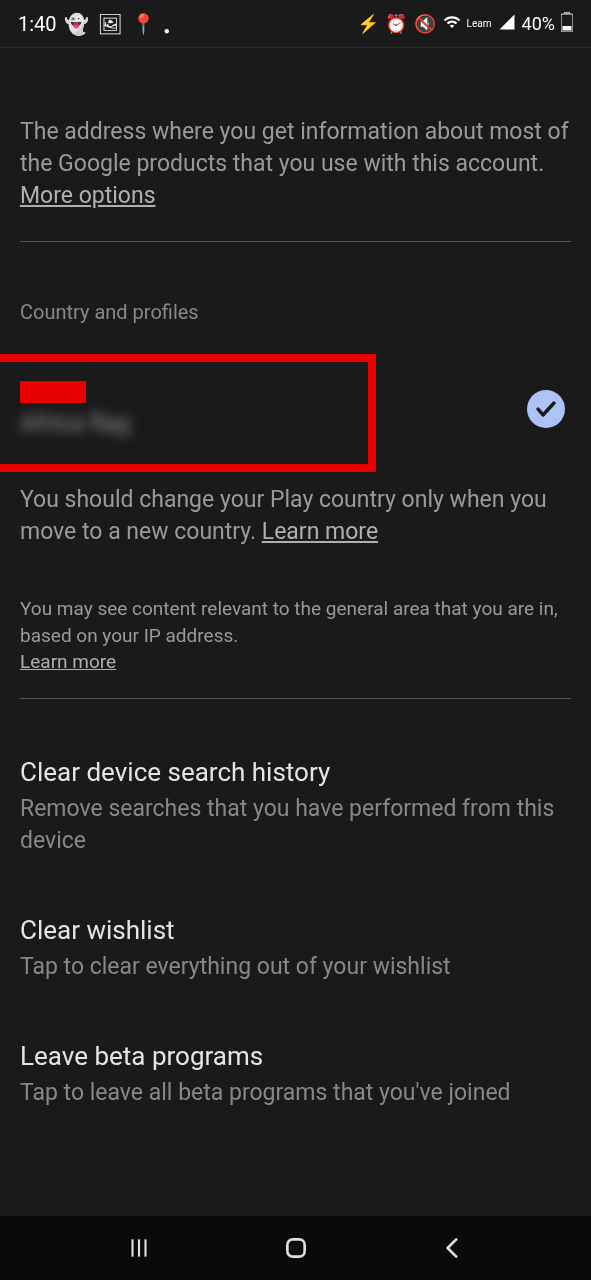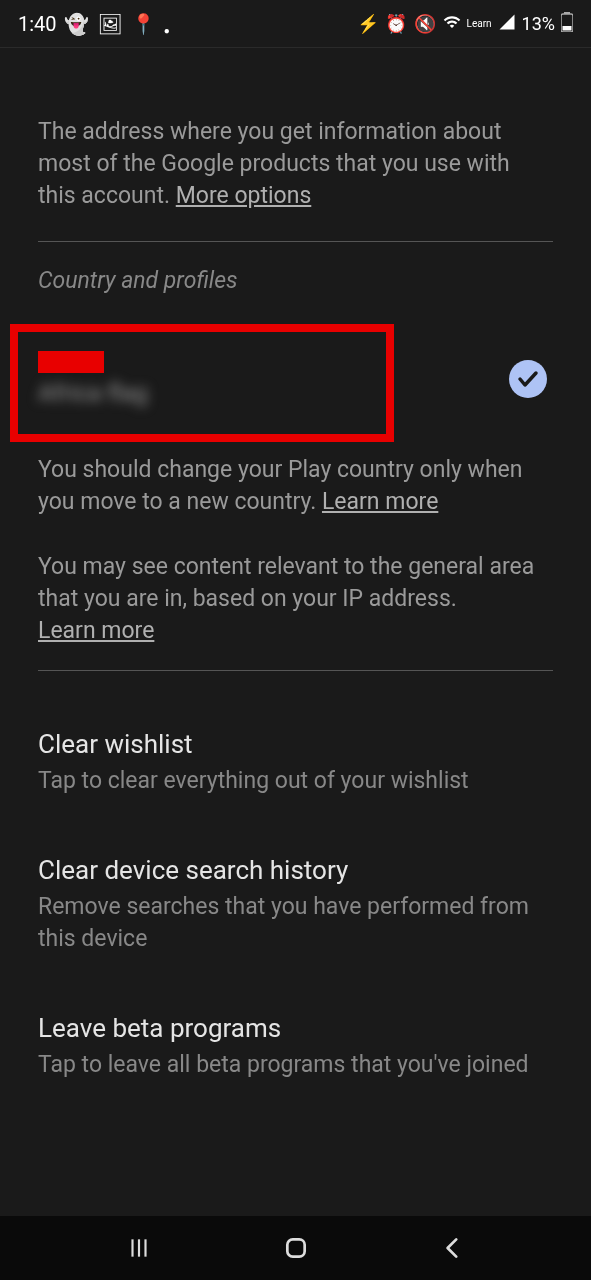--- a/index.html
+++ b/index.html
@@ -30,45 +30,44 @@
     }
     .status-right {
       display: flex;
       align-items: center;
       gap: 6px;
       font-size: 18px;
       color: #fff;
     }
     .glyph { display: inline-block; }
     .content {
-      padding: 0 38px;
+      padding: 0 20px;
       color: #9a9a9a;
     }
     .intro {
       margin-top: 68px;
       font-size: 23px;
       line-height: 1.4;
       color: #9a9a9a;
     }
     .intro a, .link {
       text-decoration: underline;
       color: #b0b0b0;
       cursor: pointer;
     }
     .divider {
       border: none;
       border-top: 1px solid #555;
       margin: 28px 0 0 0;
     }
     .section-heading {
-      font-size: 23px;
+      font-size: 20px;
       color: #888;
-      margin-top: 25px;
+      margin-top: 58px;
       font-weight: 400;
-      font-style: italic;
     }
     .country-row {
       position: relative;
       margin-top: 30px;
       display: flex;
       align-items: center;
       justify-content: space-between;
       height: 110px;
     }
     .red-box {
@@ -107,24 +106,24 @@
       margin-right: 6px;
     }
     .check-circle svg { width: 24px; height: 24px; }
     .desc {
       font-size: 23px;
       line-height: 1.4;
       color: #9a9a9a;
       margin-top: 20px;
     }
     .desc2 {
-      font-size: 23px;
-      line-height: 1.4;
-      color: #9a9a9a;
-      margin-top: 33px;
+      font-size: 19px;
+      line-height: 1.4;
+      color: #9a9a9a;
+      margin-top: 48px;
     }
     .divider2 {
       border: none;
       border-top: 1px solid #555;
       margin-top: 22px;
     }
     .history-heading {
       font-size: 23px;
       color: #888;
       margin-top: 56px;
@@ -185,21 +184,21 @@
       <svg width="18" height="18" viewBox="0 0 24 24" fill="#fff">
           <path d="M1 9l2 2c4.97-4.97 13.03-4.97 18 0l2-2C16.93 2.93 7.07 2.93 1 9zm8 8l3 3 3-3c-1.66-1.66-4.34-1.66-6 0zm-4-4l2 2c2.76-2.76 7.24-2.76 10 0l2-2C15.14 9.14 8.86 9.14 5 13z"></path>
         </svg>
     </span>
     <span class="glyph" style="font-size:10px">Learn</span>
     <span class="glyph">
       <svg width="18" height="18" viewBox="0 0 24 24" fill="#fff">
           <path d="M2 22h20V2L2 22z"></path>
         </svg>
     </span>
-    <span>13%</span>
+    <span>40%</span>
     <span class="glyph">
       <svg width="12" height="20" viewBox="0 0 12 20">
           <rect x="0" y="2" width="12" height="18" rx="2" fill="none" stroke="#aaa" stroke-width="1.5"></rect>
           <rect x="3" y="0" width="6" height="2" fill="#aaa"></rect>
           <rect x="1.5" y="14" width="9" height="4.5" fill="#fff"></rect>
         </svg>
     </span>
   </div>
 </div>
 
@@ -228,27 +227,27 @@
     <span>You should change your Play country only when you move to a new country. </span><a class="link">Learn more</a>
   </p>
 
   <p class="desc2">
     <span>You may see content relevant to the general area that you are in, based on your IP address. </span><br><a class="link">Learn more</a>
   </p>
   <hr class="divider2">
 
 
   <div class="item">
+    <div class="item-title">Clear device search history</div>
+    <div class="item-sub">Remove searches that you have performed from this device</div>
+  </div>
+
+  <div class="item">
     <div class="item-title">Clear wishlist</div>
     <div class="item-sub">Tap to clear everything out of your wishlist</div>
-  </div>
-
-  <div class="item">
-    <div class="item-title">Clear device search history</div>
-    <div class="item-sub">Remove searches that you have performed from this device</div>
   </div>
 
   <div class="item">
     <div class="item-title">Leave beta programs</div>
     <div class="item-sub">Tap to leave all beta programs that you've joined</div>
   </div>
 </div>
 
 <div class="fade-bottom"></div>
 

